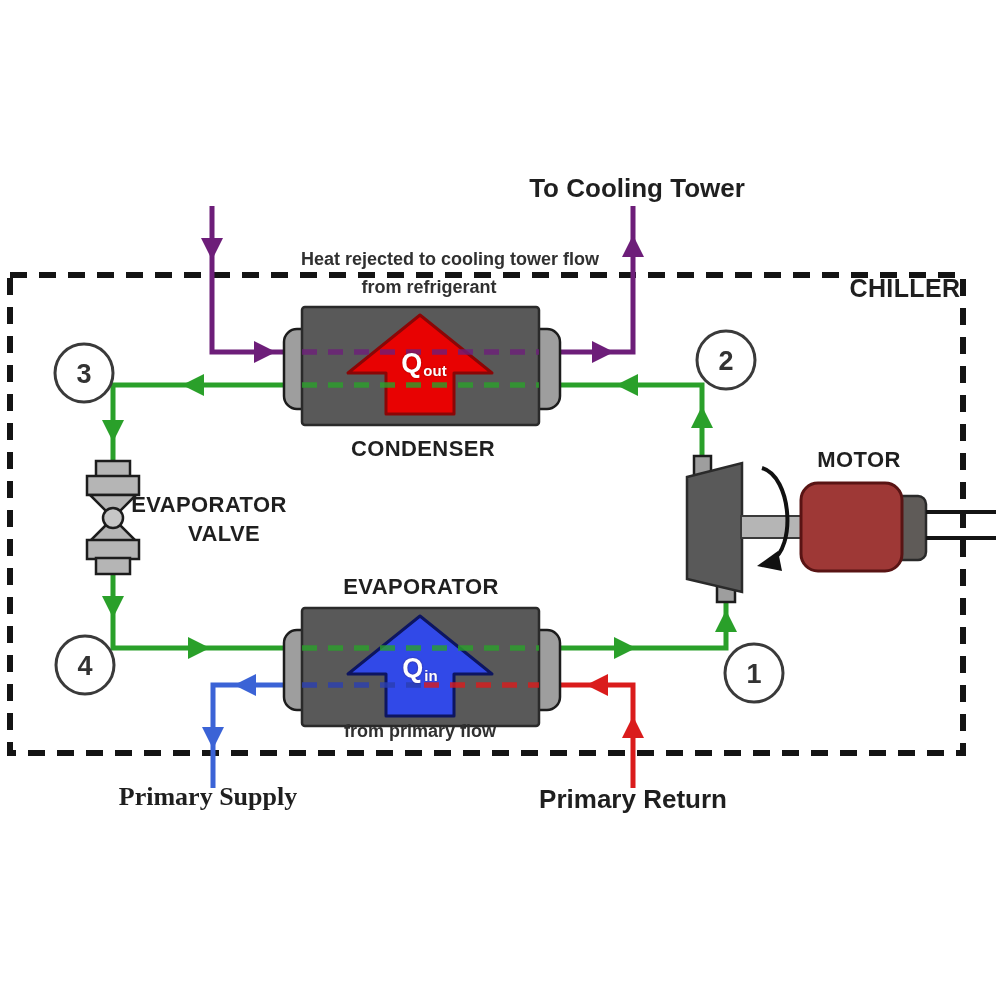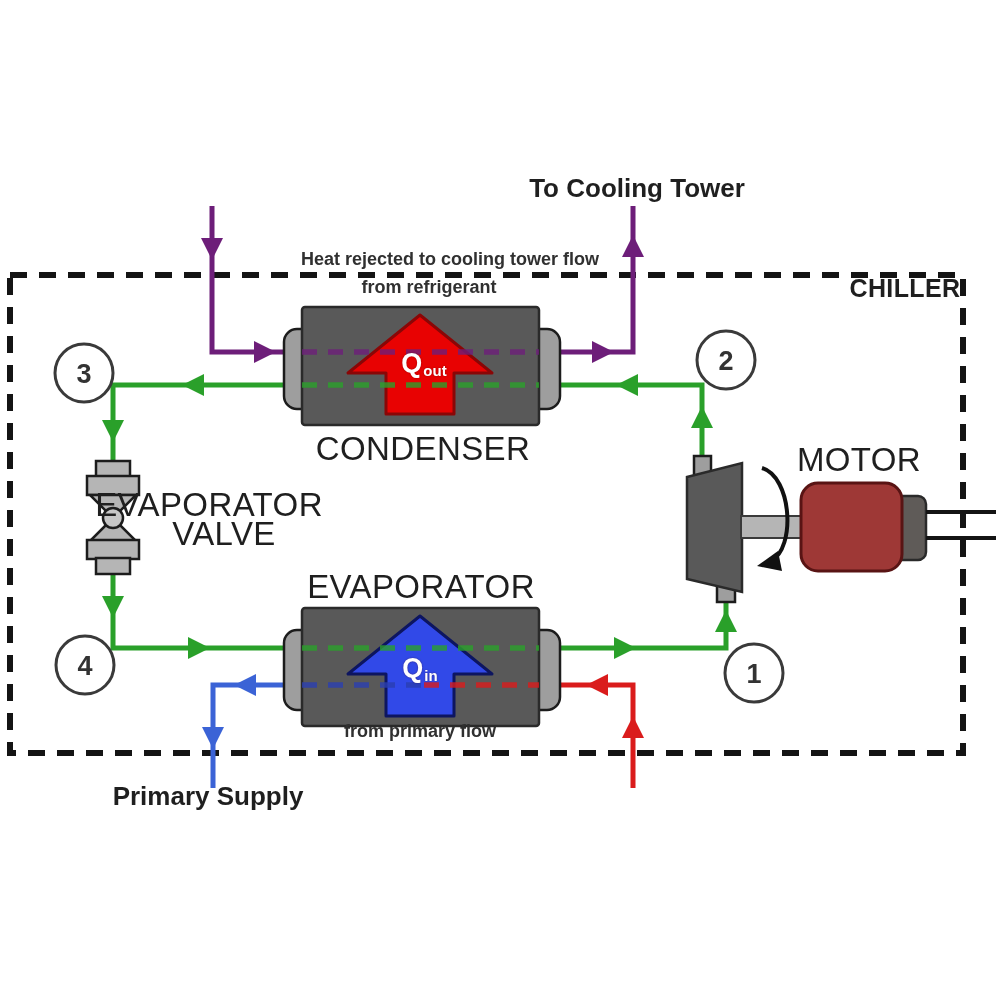--- a/index.html
+++ b/index.html
@@ -8,21 +8,21 @@
     font-family:"Liberation Sans", sans-serif; overflow:hidden;
   }
   .canvas svg { position:absolute; left:0; top:0; }
 
   
   .lbl {
     position:absolute; transform:translate(-50%,-50%);
     white-space:nowrap; color:#1f1f1f; line-height:1.05; text-align:center;
   }
   .lbl.big  { font-size:26px; font-weight:600; }
-  .lbl.head { font-size:33px; font-weight:400; letter-spacing:.4px; }
+  .lbl.head { font-size:22px; font-weight:700; letter-spacing:.4px; }
   .lbl.boundary { font-size:25px; font-weight:800; letter-spacing:.4px; }
   .lbl.note { font-size:18px; font-weight:600; color:#303030; }
   .lbl.num  { font-size:27px; font-weight:600; color:#333333; }
   .lbl.q {
     color:#ffffff; font-weight:700; font-size:27px;
     display:flex; align-items:flex-end; gap:1px;
     text-shadow:0 0 2px rgba(60,0,0,.45);
   }
   .lbl.q sub { font-size:15px; font-weight:700; line-height:1; transform:translateY(1px); }
 
@@ -186,20 +186,21 @@
     <span>Q</span>
       <sub>out</sub>
   </div>
   <div class="lbl q" style="left:420px; top:668px;">
     <span>Q</span>
       <sub>in</sub>
   </div>
 
   <div class="lbl note" style="left:420px; top:731px;">from primary flow</div>
 
-  <div class="lbl big" style="left:208px; top:797px;">Primary Supply</div>
+  <div class="lbl big" style="left:208px; top:797px;font-family:Liberation Serif, serif;">Primary Supply</div>
+  <div class="lbl big" style="left:633px; top:800px;">Primary Return</div>
 
   <div class="lbl num" style="left:754px; top:674px;">1</div>
   <div class="lbl num" style="left:726px; top:361px;">2</div>
   <div class="lbl num" style="left:84px;  top:374px;">3</div>
   <div class="lbl num" style="left:85px;  top:666px;">4</div>
 
 </div>
 
 </body></html>

